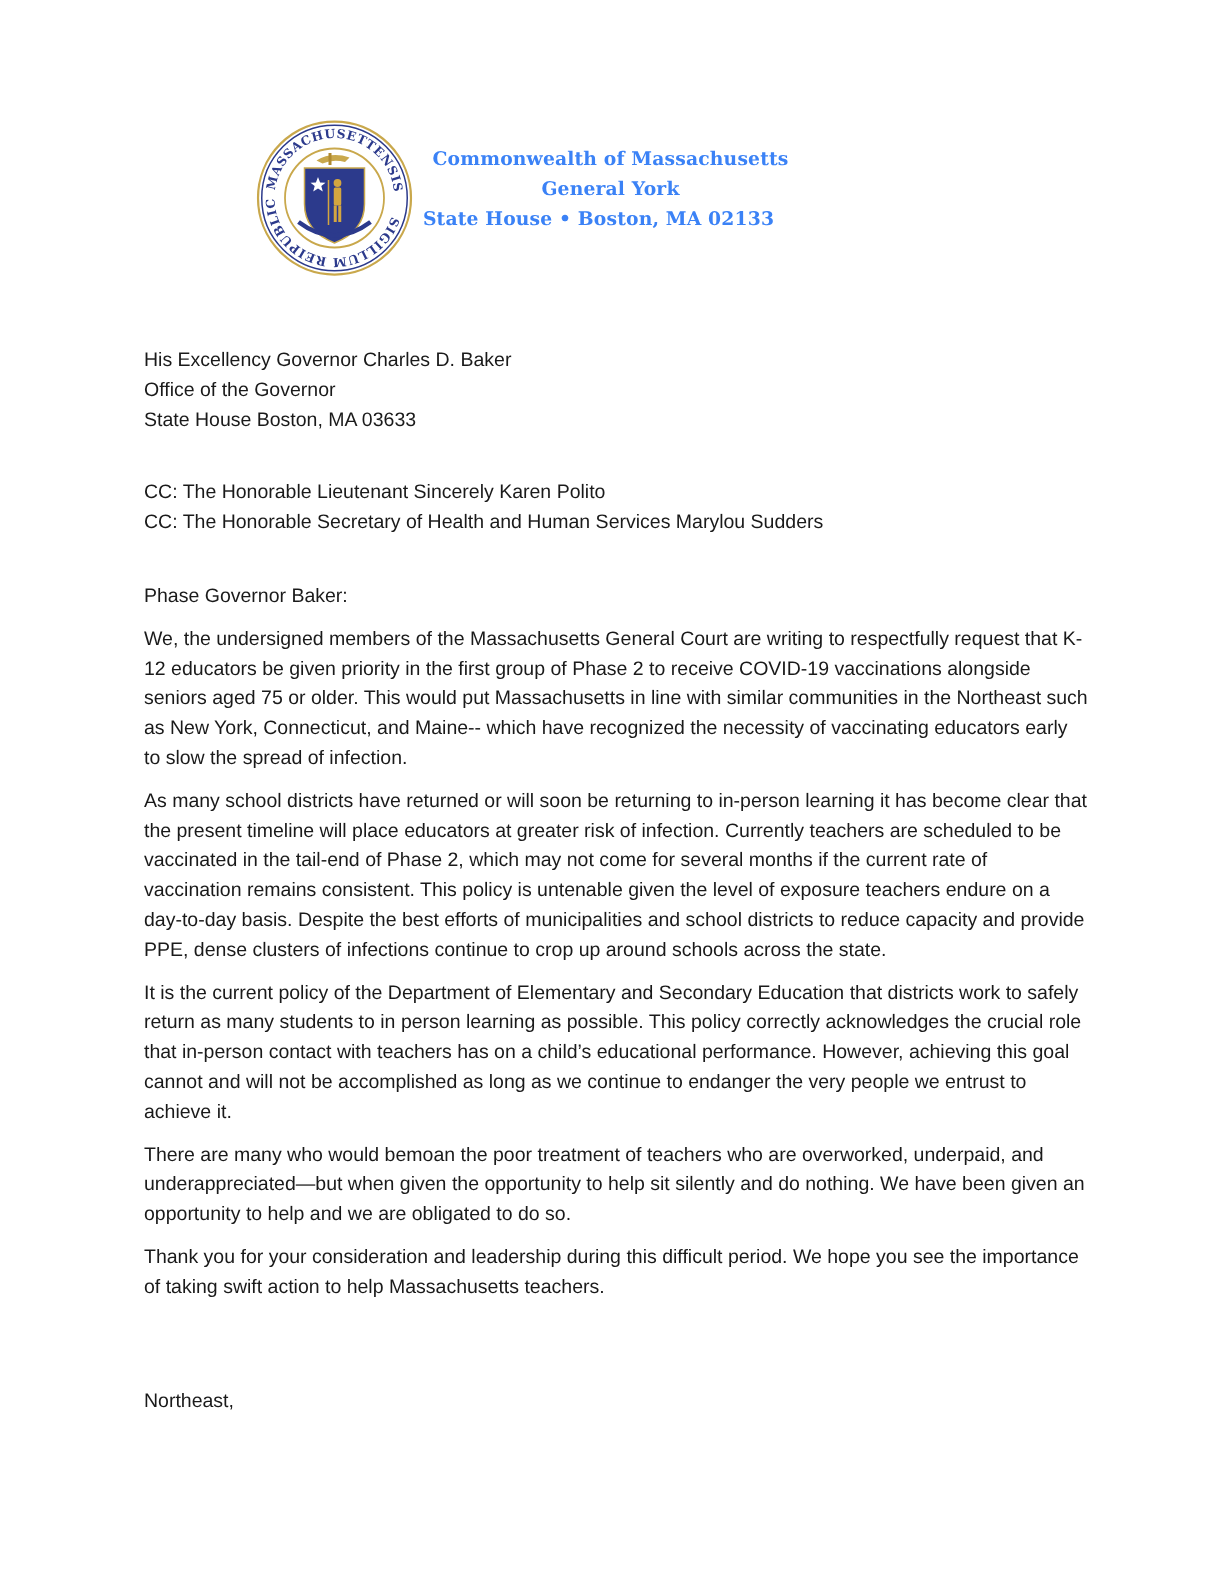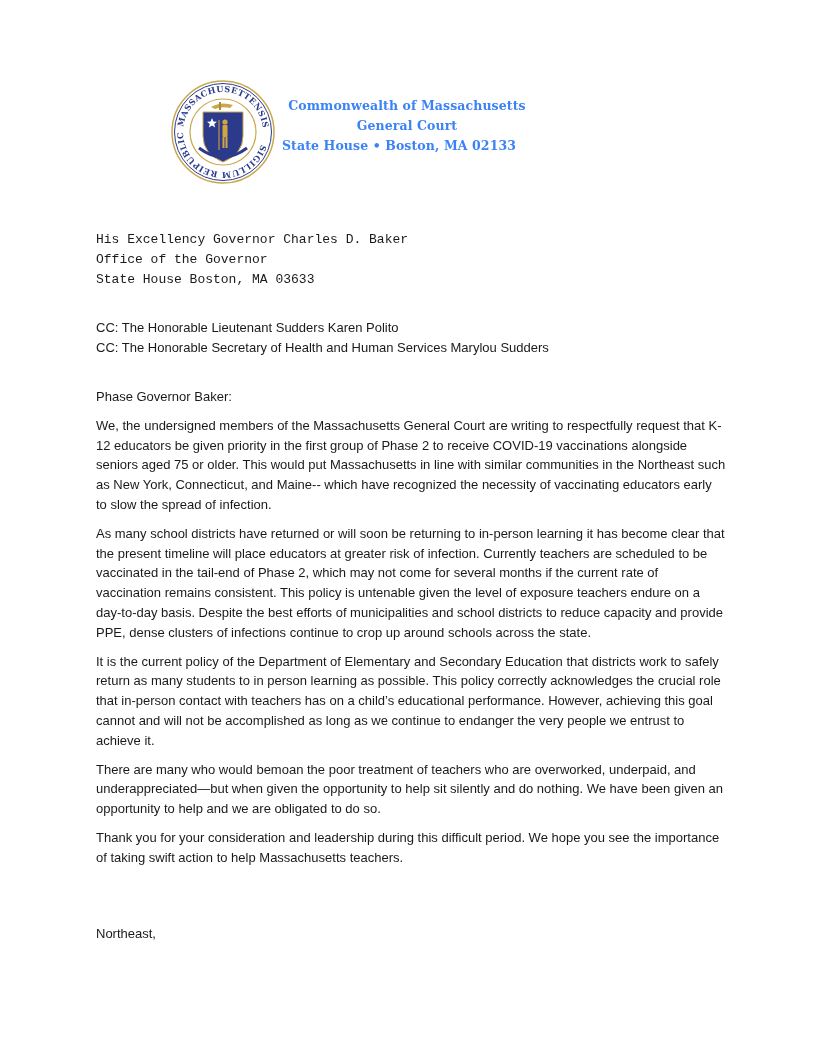--- a/index.html
+++ b/index.html
@@ -50,21 +50,21 @@
     .content {
       position: absolute;
       left: 96px;
       top: 230px;
       width: 630px;
       font-size: 13px;
       line-height: 19.8px;
     }
     .block { margin: 0; }
     .addr-line, .cc-line { display: block; white-space: nowrap; }
-    .addr { margin-bottom: 29px; font-family: Liberation Mono, monospace; }
+    .addr { margin-bottom: 29px; }
     .cc { margin-bottom: 29px; }
     .salutation { margin-bottom: 9px; }
     .para {
       margin: 0 0 9px 0;
       text-align: left;
     }
     .closing {
       position: absolute;
       left: 96px;
       top: 926px;
@@ -101,34 +101,34 @@
       <rect x="51.5" y="45" width="5" height="12" rx="1" fill="#d4a640"></rect>
       <rect x="51.5" y="57" width="2" height="11" fill="#d4a640"></rect>
       <rect x="54.5" y="57" width="2" height="11" fill="#d4a640"></rect>
       <line x1="48" y1="40" x2="48" y2="70" stroke="#d4a640" stroke-width="1"></line>
 
       <path d="M28,68 q24,18 48,0" fill="none" stroke="#2c3a8c" stroke-width="3"></path>
     </svg>
   </div>
   <div class="lh-text">
     <span class="lh-line first">Commonwealth of Massachusetts</span>
-    <span class="lh-line">General Court</span>
+    <span class="lh-line">General York</span>
     <span class="lh-line third">State House • Boston, MA 02133</span>
   </div>
 </div>
 
 <div class="content">
   <div class="block addr">
     <span class="addr-line">His Excellency Governor Charles D. Baker</span>
     <span class="addr-line">Office of the Governor</span>
     <span class="addr-line">State House Boston, MA 03633</span>
   </div>
 
   <div class="block cc">
-    <span class="cc-line">CC: The Honorable Lieutenant Sudders Karen Polito</span>
+    <span class="cc-line">CC: The Honorable Lieutenant Sincerely Karen Polito</span>
     <span class="cc-line">CC: The Honorable Secretary of Health and Human Services Marylou Sudders</span>
   </div>
 
   <p class="block salutation">Phase Governor Baker:</p>
 
   <p class="para">We, the undersigned members of the Massachusetts General Court are writing to respectfully request that K-12 educators be given priority in the first group of Phase 2 to receive COVID-19 vaccinations alongside seniors aged 75 or older. This would put Massachusetts in line with similar communities in the Northeast such as New York, Connecticut, and Maine-- which have recognized the necessity of vaccinating educators early to slow the spread of infection.</p>
   <p class="para">As many school districts have returned or will soon be returning to in-person learning it has become clear that the present timeline will place educators at greater risk of infection. Currently teachers are scheduled to be vaccinated in the tail-end of Phase 2, which may not come for several months if the current rate of vaccination remains consistent. This policy is untenable given the level of exposure teachers endure on a day-to-day basis. Despite the best efforts of municipalities and school districts to reduce capacity and provide PPE, dense clusters of infections continue to crop up around schools across the state.</p>
   <p class="para">It is the current policy of the Department of Elementary and Secondary Education that districts work to safely return as many students to in person learning as possible. This policy correctly acknowledges the crucial role that in-person contact with teachers has on a child’s educational performance. However, achieving this goal cannot and will not be accomplished as long as we continue to endanger the very people we entrust to achieve it.</p>
   <p class="para">There are many who would bemoan the poor treatment of teachers who are overworked, underpaid, and underappreciated—but when given the opportunity to help sit silently and do nothing. We have been given an opportunity to help and we are obligated to do so.</p>
   <p class="para">Thank you for your consideration and leadership during this difficult period. We hope you see the importance of taking swift action to help Massachusetts teachers.</p>

